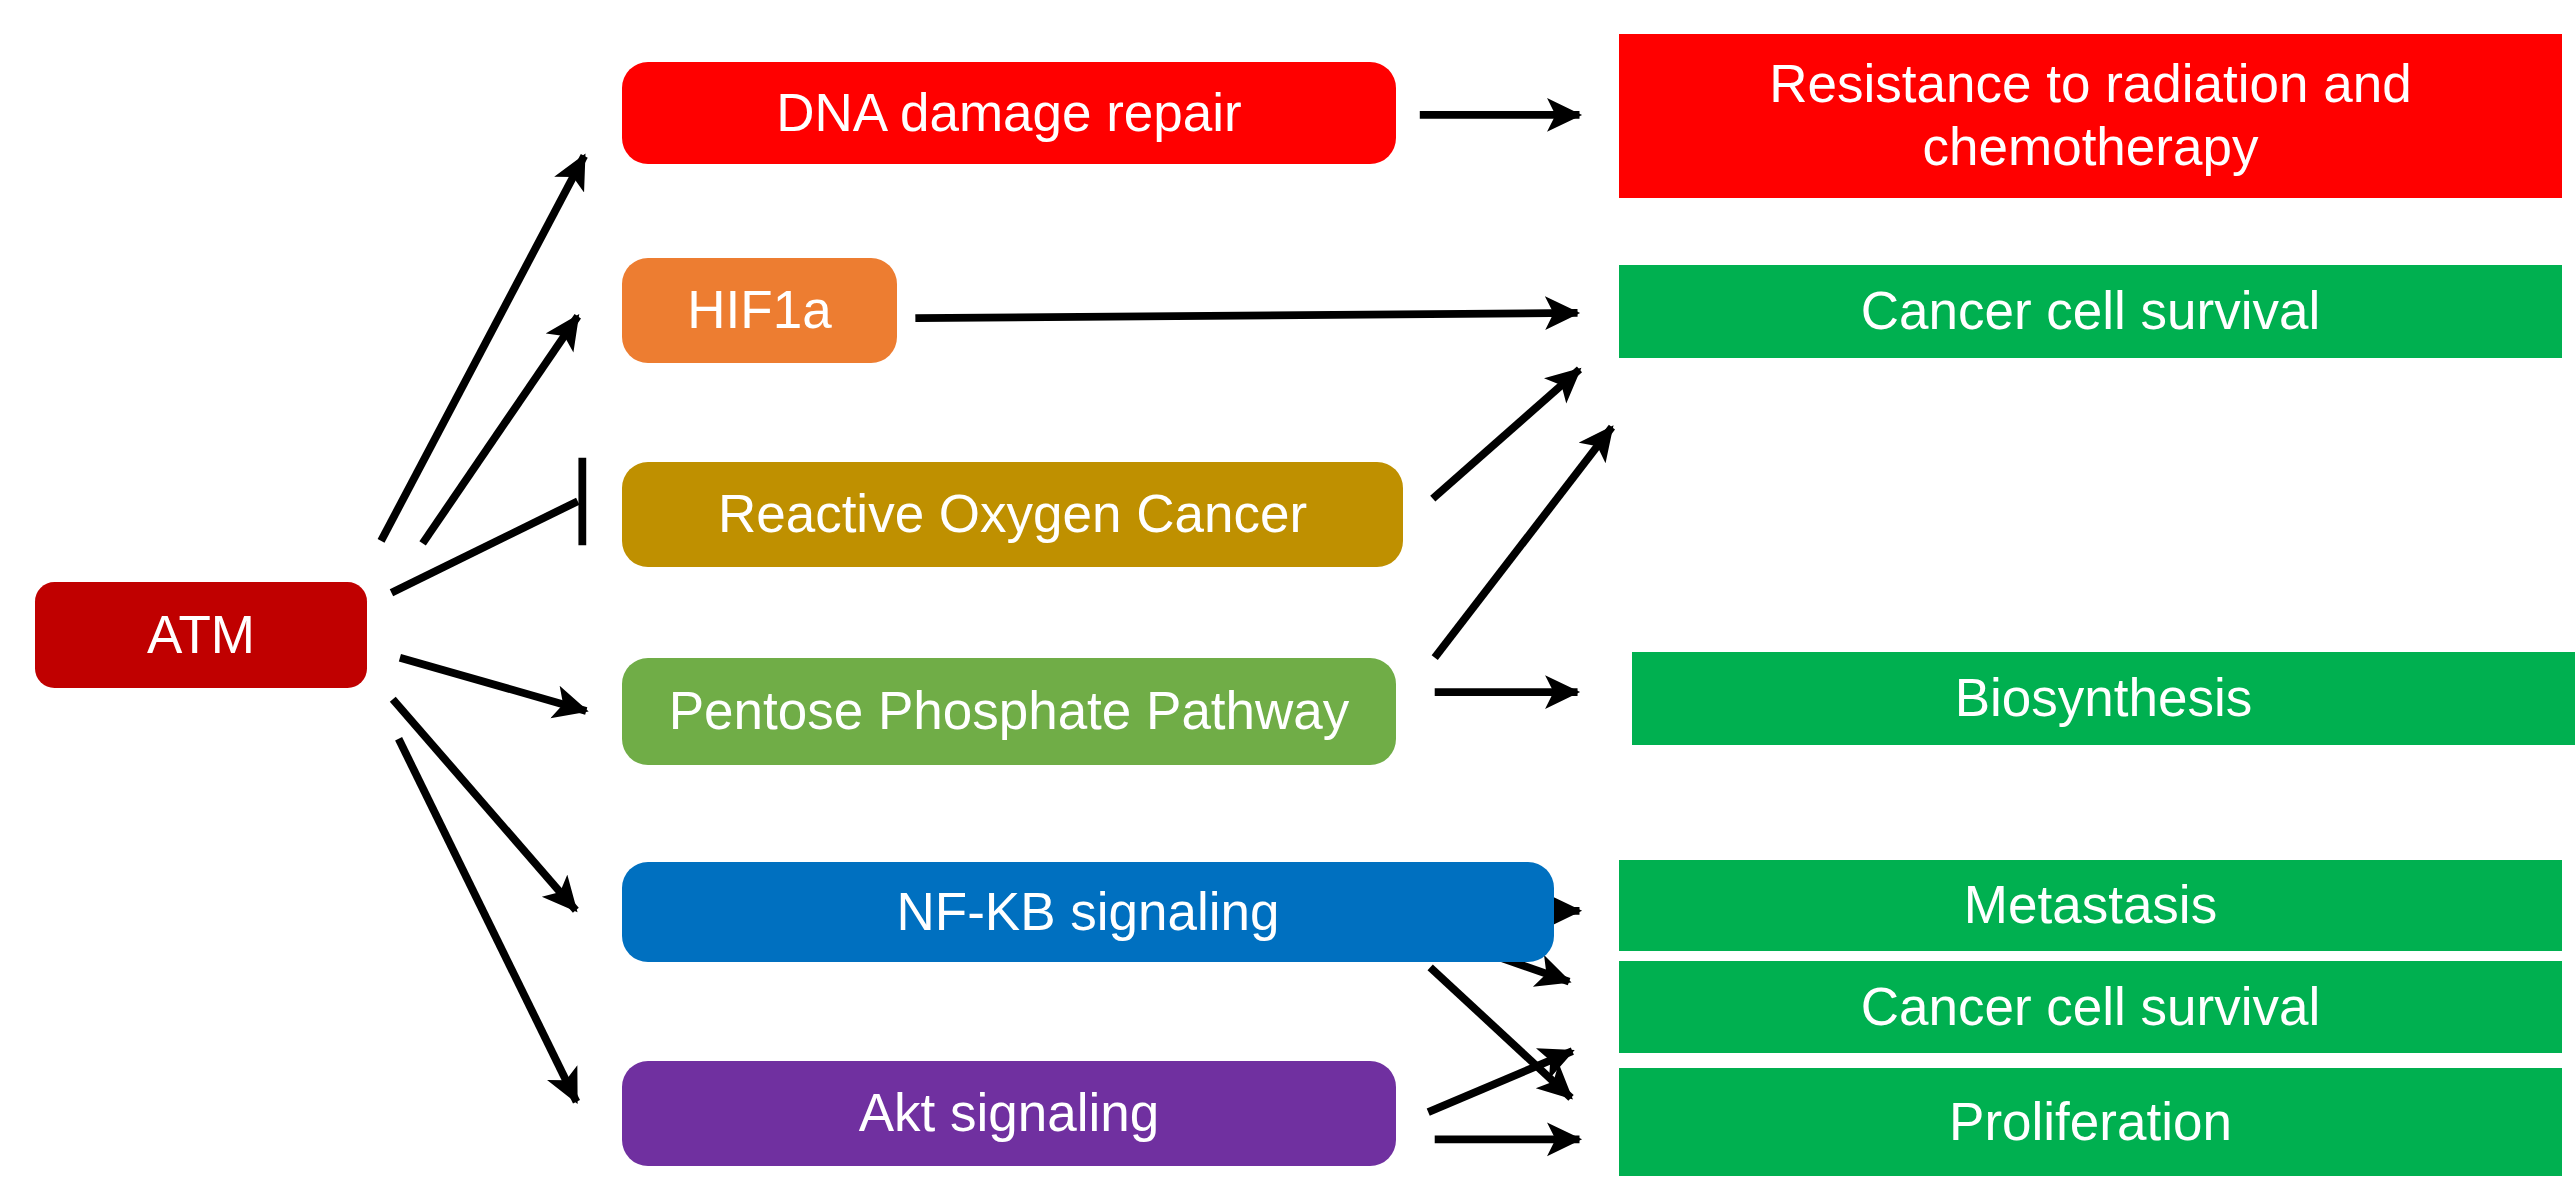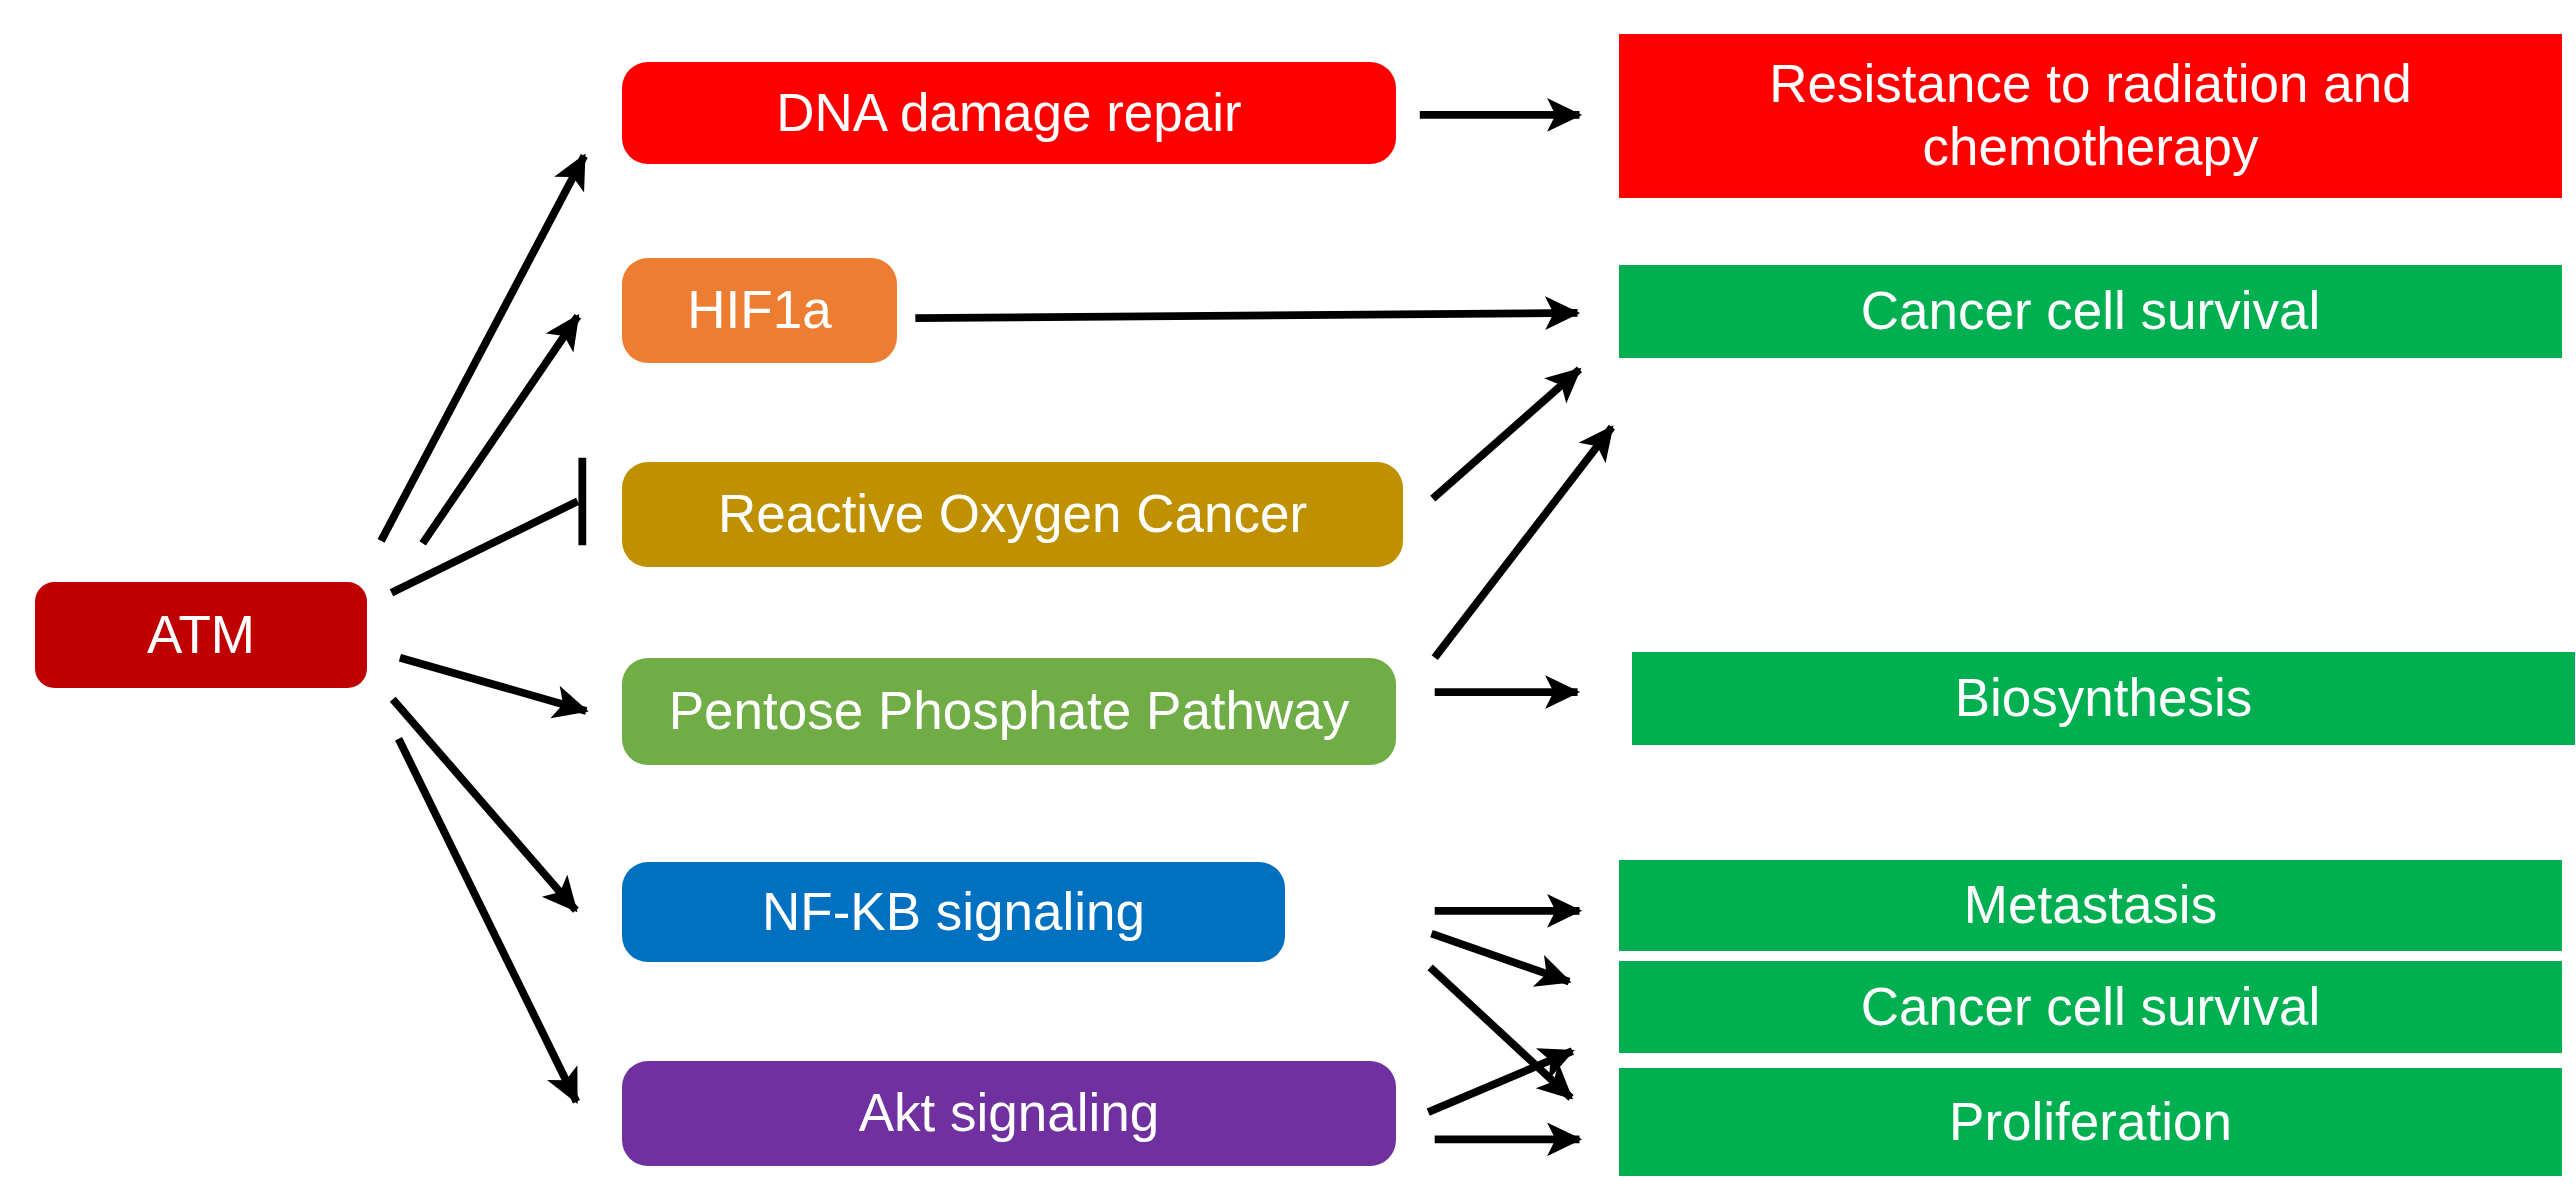--- a/index.html
+++ b/index.html
@@ -104,21 +104,21 @@
     </div>
     <div class="node" style="left: 622px; top: 258px; width: 275px; height: 105px; background: rgb(237, 125, 49); color: rgb(255, 255, 255); border-radius: 26px; font-size: 53px;">
       <span>HIF1a</span>
     </div>
     <div class="node" style="left: 622px; top: 462px; width: 781px; height: 105px; background: rgb(191, 144, 0); color: rgb(255, 255, 255); border-radius: 26px; font-size: 53px;">
       <span>Reactive Oxygen Cancer</span>
     </div>
     <div class="node" style="left: 622px; top: 658px; width: 774px; height: 107px; background: rgb(112, 173, 71); color: rgb(255, 255, 255); border-radius: 26px; font-size: 53px;">
       <span>Pentose Phosphate Pathway</span>
     </div>
-    <div class="node" style="left: 622px; top: 862px; width: 663px; height: 100px; background: rgb(0, 112, 192); color: rgb(255, 255, 255); border-radius: 26px; font-size: 53px;">
+    <div class="node" style="left: 622px; top: 862px; width: 932px; height: 100px; background: rgb(0, 112, 192); color: rgb(255, 255, 255); border-radius: 26px; font-size: 53px;">
       <span>NF-KB signaling</span>
     </div>
     <div class="node" style="left: 622px; top: 1061px; width: 774px; height: 105px; background: rgb(112, 48, 160); color: rgb(255, 255, 255); border-radius: 26px; font-size: 53px;">
       <span>Akt signaling</span>
     </div>
     <div class="node" style="left: 1619px; top: 34px; width: 943px; height: 164px; background: rgb(255, 0, 0); color: rgb(255, 255, 255); border-radius: 0px; font-size: 53px;">
       <span>Resistance to radiation and chemotherapy</span>
     </div>
     <div class="node" style="left: 1619px; top: 265px; width: 943px; height: 93px; background: rgb(0, 176, 80); color: rgb(255, 255, 255); border-radius: 0px; font-size: 53px;">
       <span>Cancer cell survival</span>

